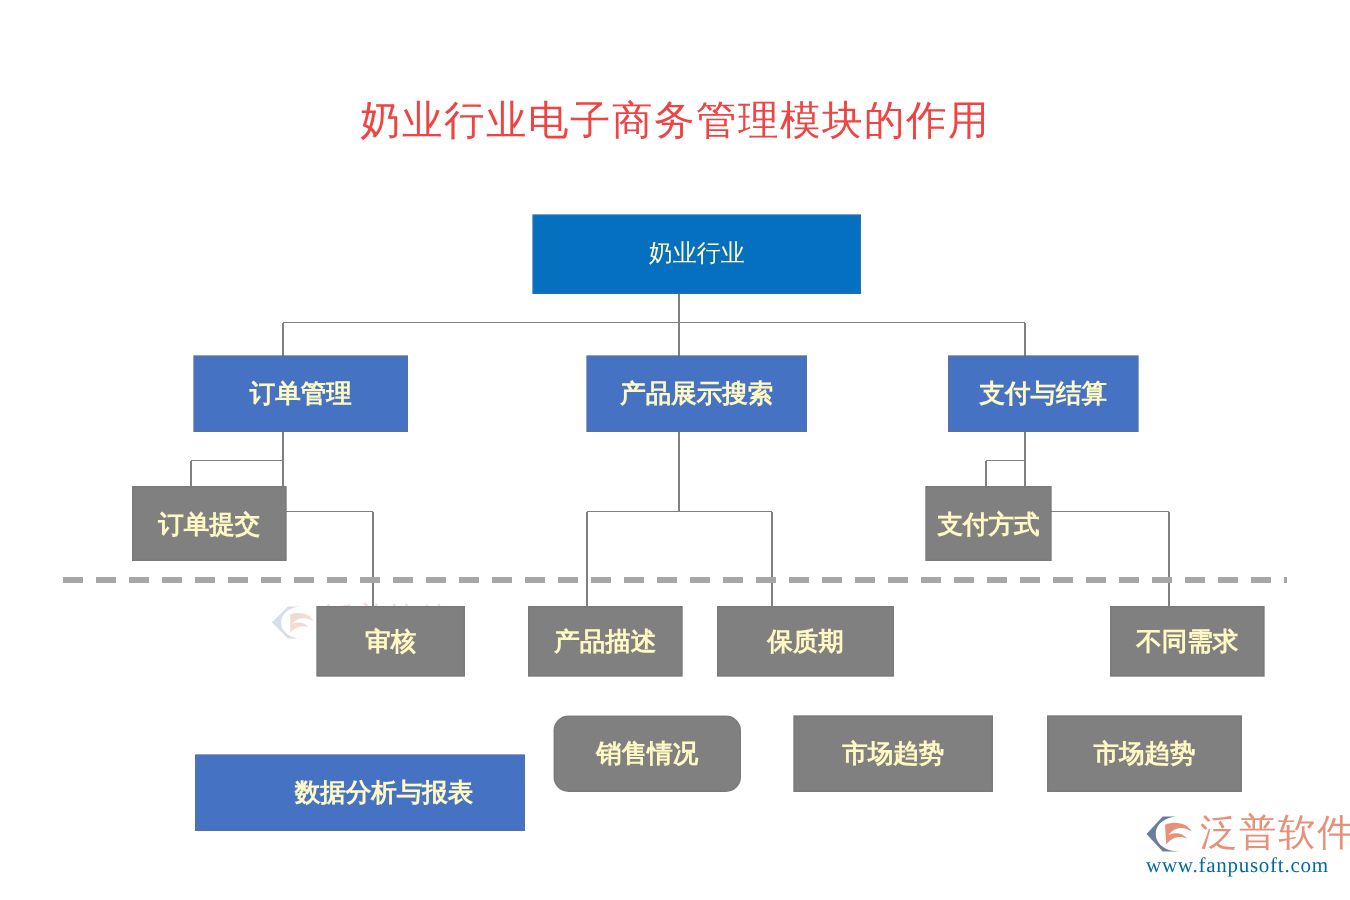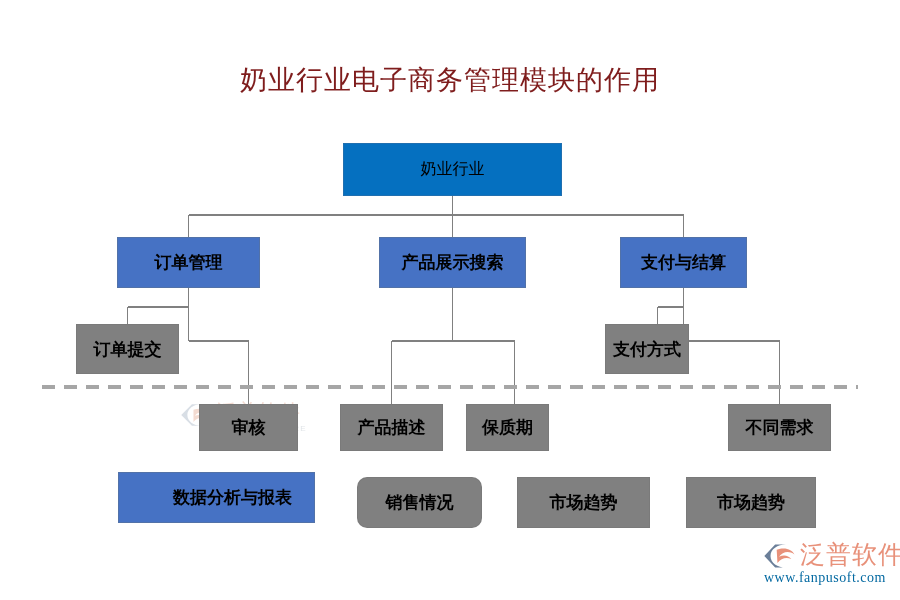--- a/index.html
+++ b/index.html
@@ -21,21 +21,21 @@
   
   #title {
     position: absolute;
     left: 0;
     top: 62px;
     width: 900px;
     text-align: center;
     font-family: "Liberation Serif", serif;
     font-size: 27px;
     letter-spacing: 1px;
-    color: #7f1d1d;
+    color: #ef4444;
     white-space: nowrap;
   }
 
   
   #connectors {
     position: absolute;
     left: 0;
     top: 0;
     width: 900px;
     height: 600px;
@@ -75,24 +75,25 @@
     white-space: nowrap;
   }
 
   
   .node {
     position: absolute;
     box-sizing: border-box;
     display: flex;
     align-items: center;
     justify-content: center;
-    color: #000000;
+    color: #fef9c3;
     text-align: center;
     border: 1px solid rgba(110,120,130,0.55);
     white-space: nowrap;
+    margin-left: 12px;
   }
   .node.root {
     background: #0570c0;
     font-family: "Liberation Sans", sans-serif;
     font-size: 16px;
     font-weight: normal;
     border-color: rgba(60,110,160,0.5);
   }
   .node.blue {
     background: #4672c4;
@@ -211,28 +212,28 @@
   <div class="node gray" style="left:605px; top:324px; width:84px; height:50px;">
     <span>支付方式</span>
   </div>
 
   <div class="node gray" style="left:199px; top:404px; width:99px; height:47px;">
     <span>审核</span>
   </div>
   <div class="node gray" style="left:340px; top:404px; width:103px; height:47px;">
     <span>产品描述</span>
   </div>
-  <div class="node gray" style="left:466px; top:404px; width:83px; height:47px;">
+  <div class="node gray" style="left:466px; top:404px; width:118px; height:47px;">
     <span>保质期</span>
   </div>
   <div class="node gray" style="left:728px; top:404px; width:103px; height:47px;">
     <span>不同需求</span>
   </div>
 
-  <div class="node blue" style="left:118px; top:472px; width:197px; height:51px;padding-left:32px;">
+  <div class="node blue" style="left:118px; top:503px; width:220px; height:51px;padding-left:32px;">
     <span>数据分析与报表</span>
   </div>
   <div class="node gray" style="left:357px; top:477px; width:125px; height:51px;border-radius:10px;">
     <span>销售情况</span>
   </div>
   <div class="node gray" style="left:517px; top:477px; width:133px; height:51px;">
     <span>市场趋势</span>
   </div>
   <div class="node gray" style="left:686px; top:477px; width:130px; height:51px;font-family:Liberation Mono, monospace;">
     <span>市场趋势</span>

